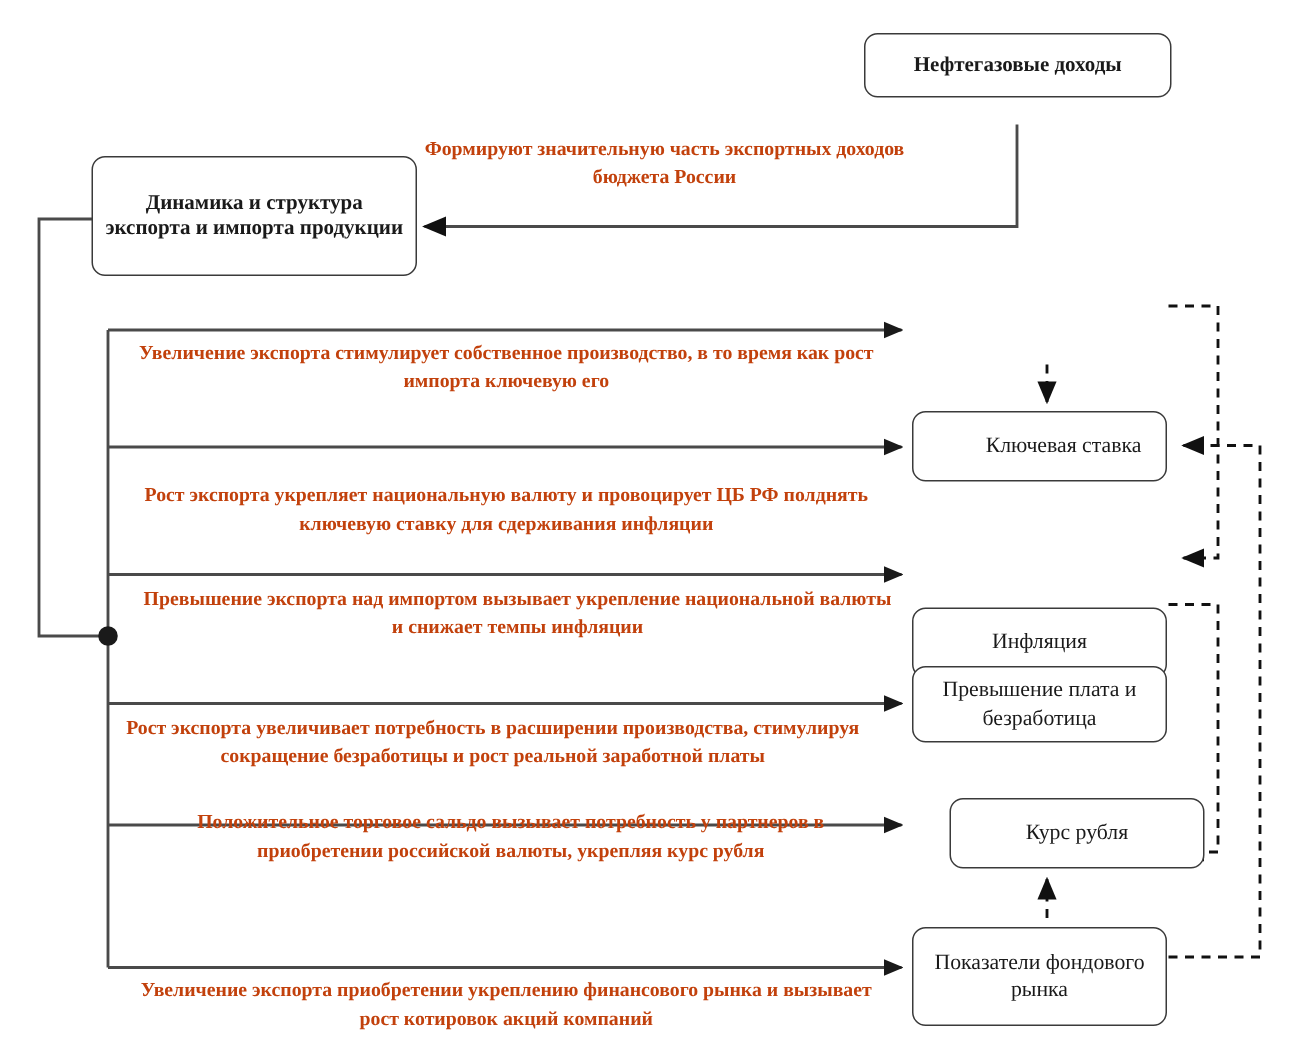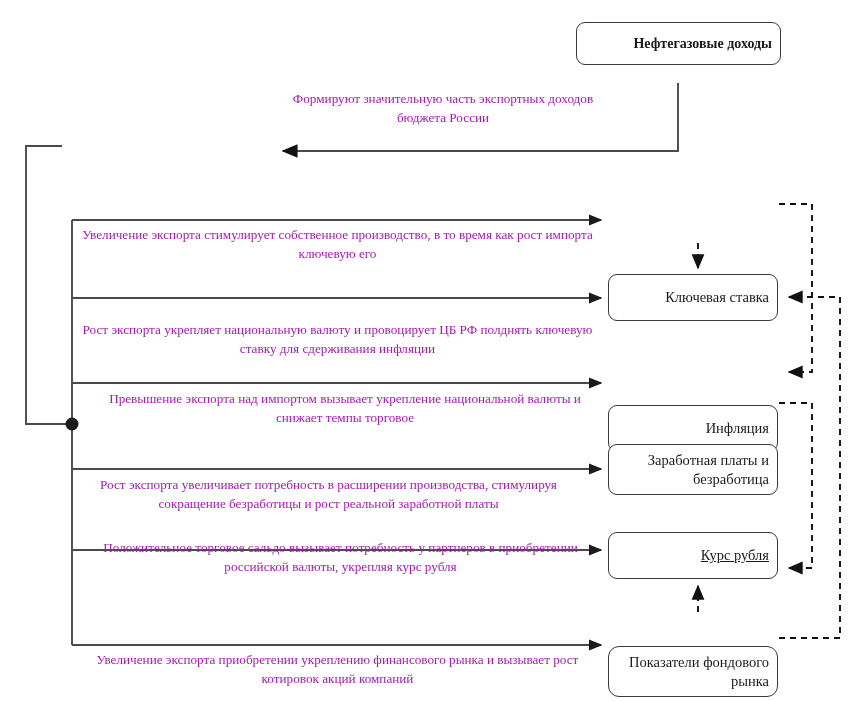--- a/index.html
+++ b/index.html
@@ -13,34 +13,35 @@
   #stage{position:relative;width:868px;height:701px;overflow:hidden;background:#fff;}
   svg.layer{position:absolute;left:0;top:0;width:868px;height:701px;pointer-events:none;}
 
   .node{
     position:absolute;
     box-sizing:border-box;
     border:1.6px solid #3a3a3a;
     border-radius:9px;
     background:#ffffff;
     display:flex;align-items:center;justify-content:center;
-    text-align:right;
+    text-align:center;
     line-height:1.25;
     font-size:14.5px;
     padding:2px 8px;
   }
   .node.bold{font-weight:bold;font-size:14px;}
   .node span{display:block;width:100%;}
 
   .edge-label{
     position:absolute;
     text-align:center;
     font-size:13.2px;
     line-height:1.42;
-    color:#a21caf;
+    color:#c2410c;
+    font-weight:bold;
   }
   .edge-label span{display:block;}
 </style>
 </head>
 <body>
 
 <div id="stage">
 
   <svg class="layer" viewBox="0 0 868 701">
     <defs>
@@ -86,56 +87,59 @@
       <path d="M779,403 L812,403 L812,568 L789,568" marker-end="url(#arrDash)"></path>
 
       <path d="M779,638 L840,638 L840,297 L789,297" marker-end="url(#arrDash)"></path>
     </g>
   </svg>
 
   <div class="node bold" style="left:576px;top:22px;width:205px;height:43px;">
     <span>Нефтегазовые доходы</span>
   </div>
 
+  <div class="node bold" style="left:61px;top:104px;width:217px;height:80px;">
+    <span>Динамика и структура экспорта и импорта продукции</span>
+  </div>
 
 
   <div class="node" style="left:608px;top:274px;width:170px;height:47px;padding-left:40px;">
     <span>Ключевая ставка</span>
   </div>
 
   <div class="node" style="left:608px;top:361px;width:170px;height:47px;margin-top:44px;">
     <span>Инфляция</span>
   </div>
 
   <div class="node" style="left:608px;top:444px;width:170px;height:51px;">
-    <span>Заработная платы и безработица</span>
+    <span>Превышение плата и безработица</span>
   </div>
 
-  <div class="node" style="left:608px;top:532px;width:170px;height:47px;text-decoration:underline;">
+  <div class="node" style="left:633px;top:532px;width:170px;height:47px;">
     <span>Курс рубля</span>
   </div>
 
-  <div class="node" style="left:608px;top:646px;width:170px;height:51px;border-radius:11px;">
+  <div class="node" style="left:608px;top:618px;width:170px;height:66px;">
     <span>Показатели фондового рынка</span>
   </div>
 
   <div class="edge-label" style="left:283px;top:90px;width:320px;">
     <span>Формируют значительную часть экспортных доходов бюджета России</span>
   </div>
 
   <div class="edge-label" style="left:80px;top:226px;width:515px;">
     <span>Увеличение экспорта стимулирует собственное производство, в то время как рост импорта ключевую его</span>
   </div>
 
   <div class="edge-label" style="left:80px;top:321px;width:515px;">
     <span>Рост экспорта укрепляет национальную валюту и провоцирует ЦБ РФ полднять ключевую ставку для сдерживания инфляции</span>
   </div>
 
   <div class="edge-label" style="left:95px;top:390px;width:500px;">
-    <span>Превышение экспорта над импортом вызывает укрепление национальной валюты и снижает темпы торговое</span>
+    <span>Превышение экспорта над импортом вызывает укрепление национальной валюты и снижает темпы инфляции</span>
   </div>
 
   <div class="edge-label" style="left:76px;top:476px;width:505px;">
     <span>Рост экспорта увеличивает потребность в расширении производства, стимулируя сокращение безработицы и рост реальной заработной платы</span>
   </div>
 
   <div class="edge-label" style="left:88px;top:539px;width:505px;">
     <span>Положительное торговое сальдо вызывает потребность у партнеров в приобретении российской валюты, укрепляя курс рубля</span>
   </div>
 

